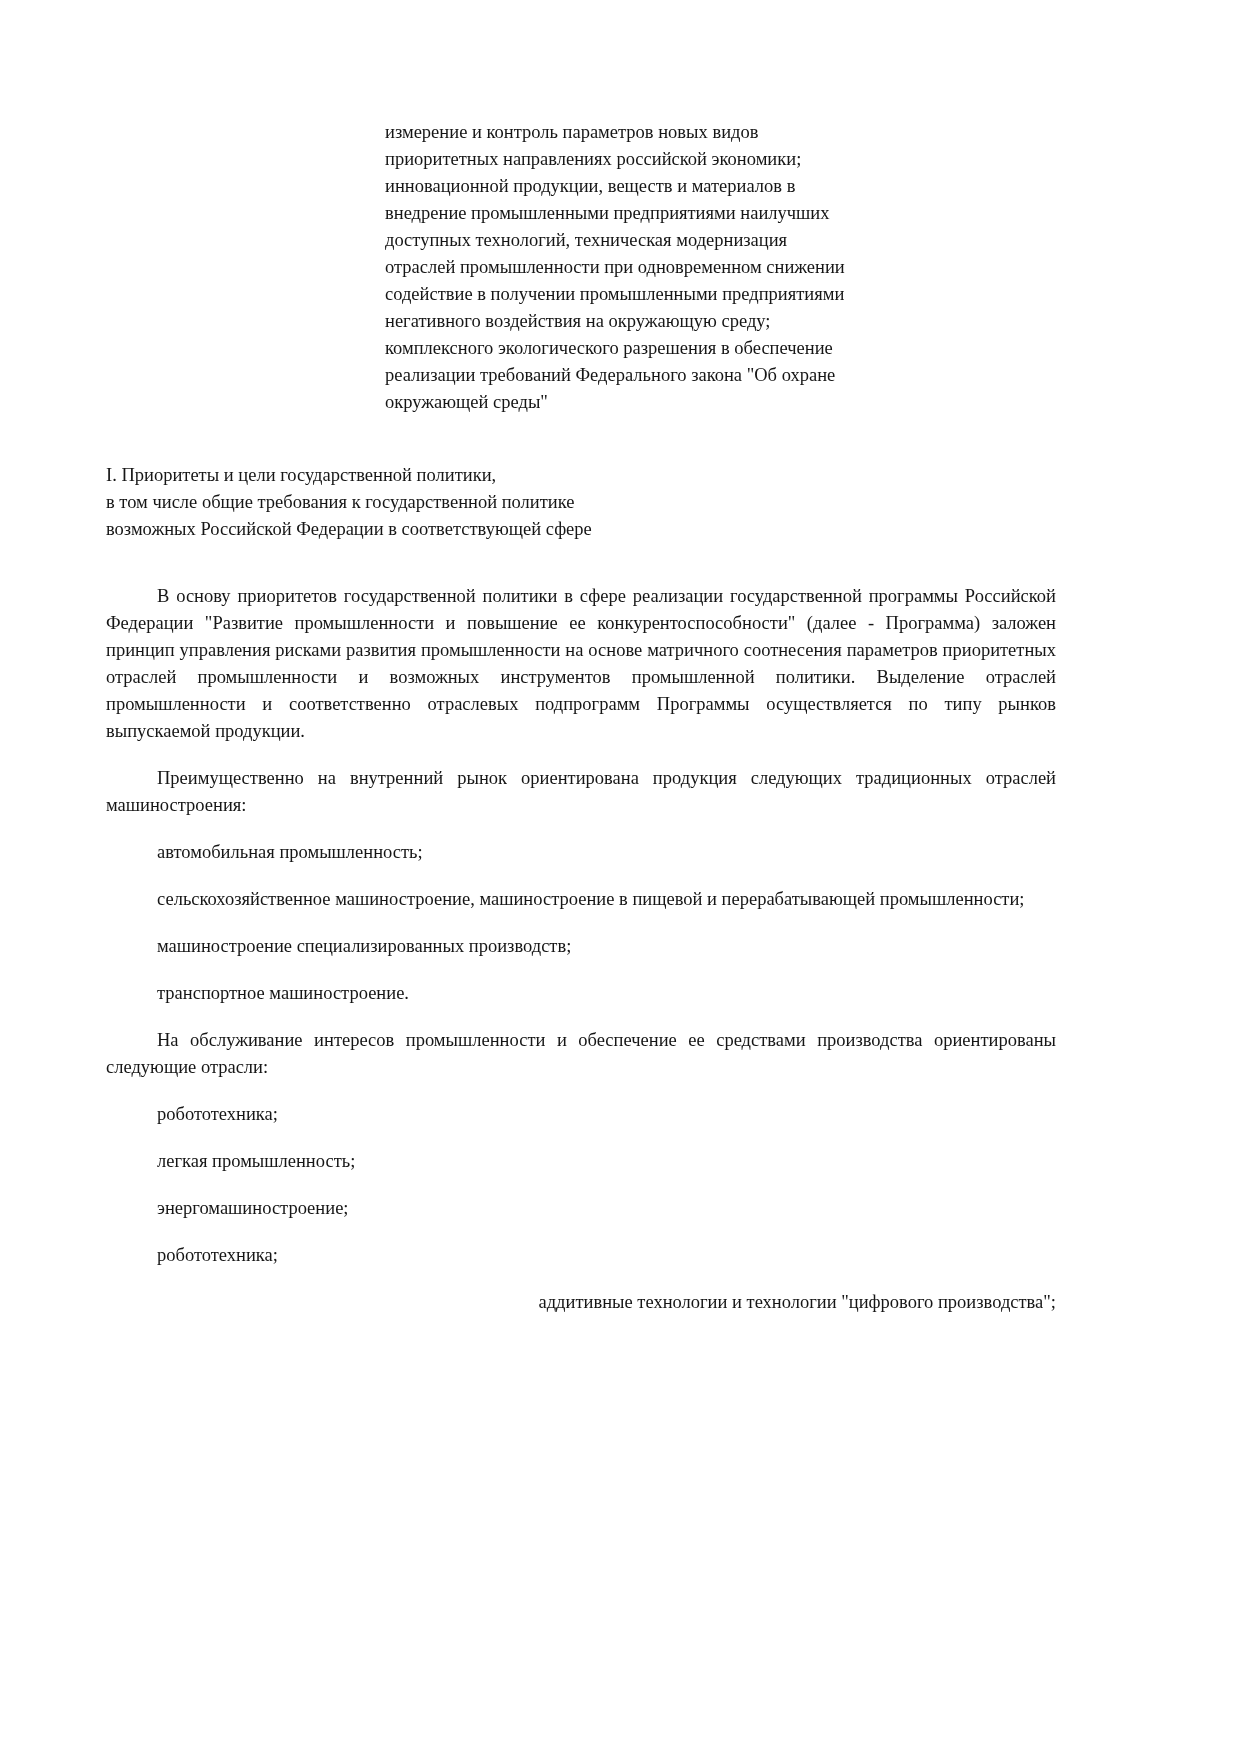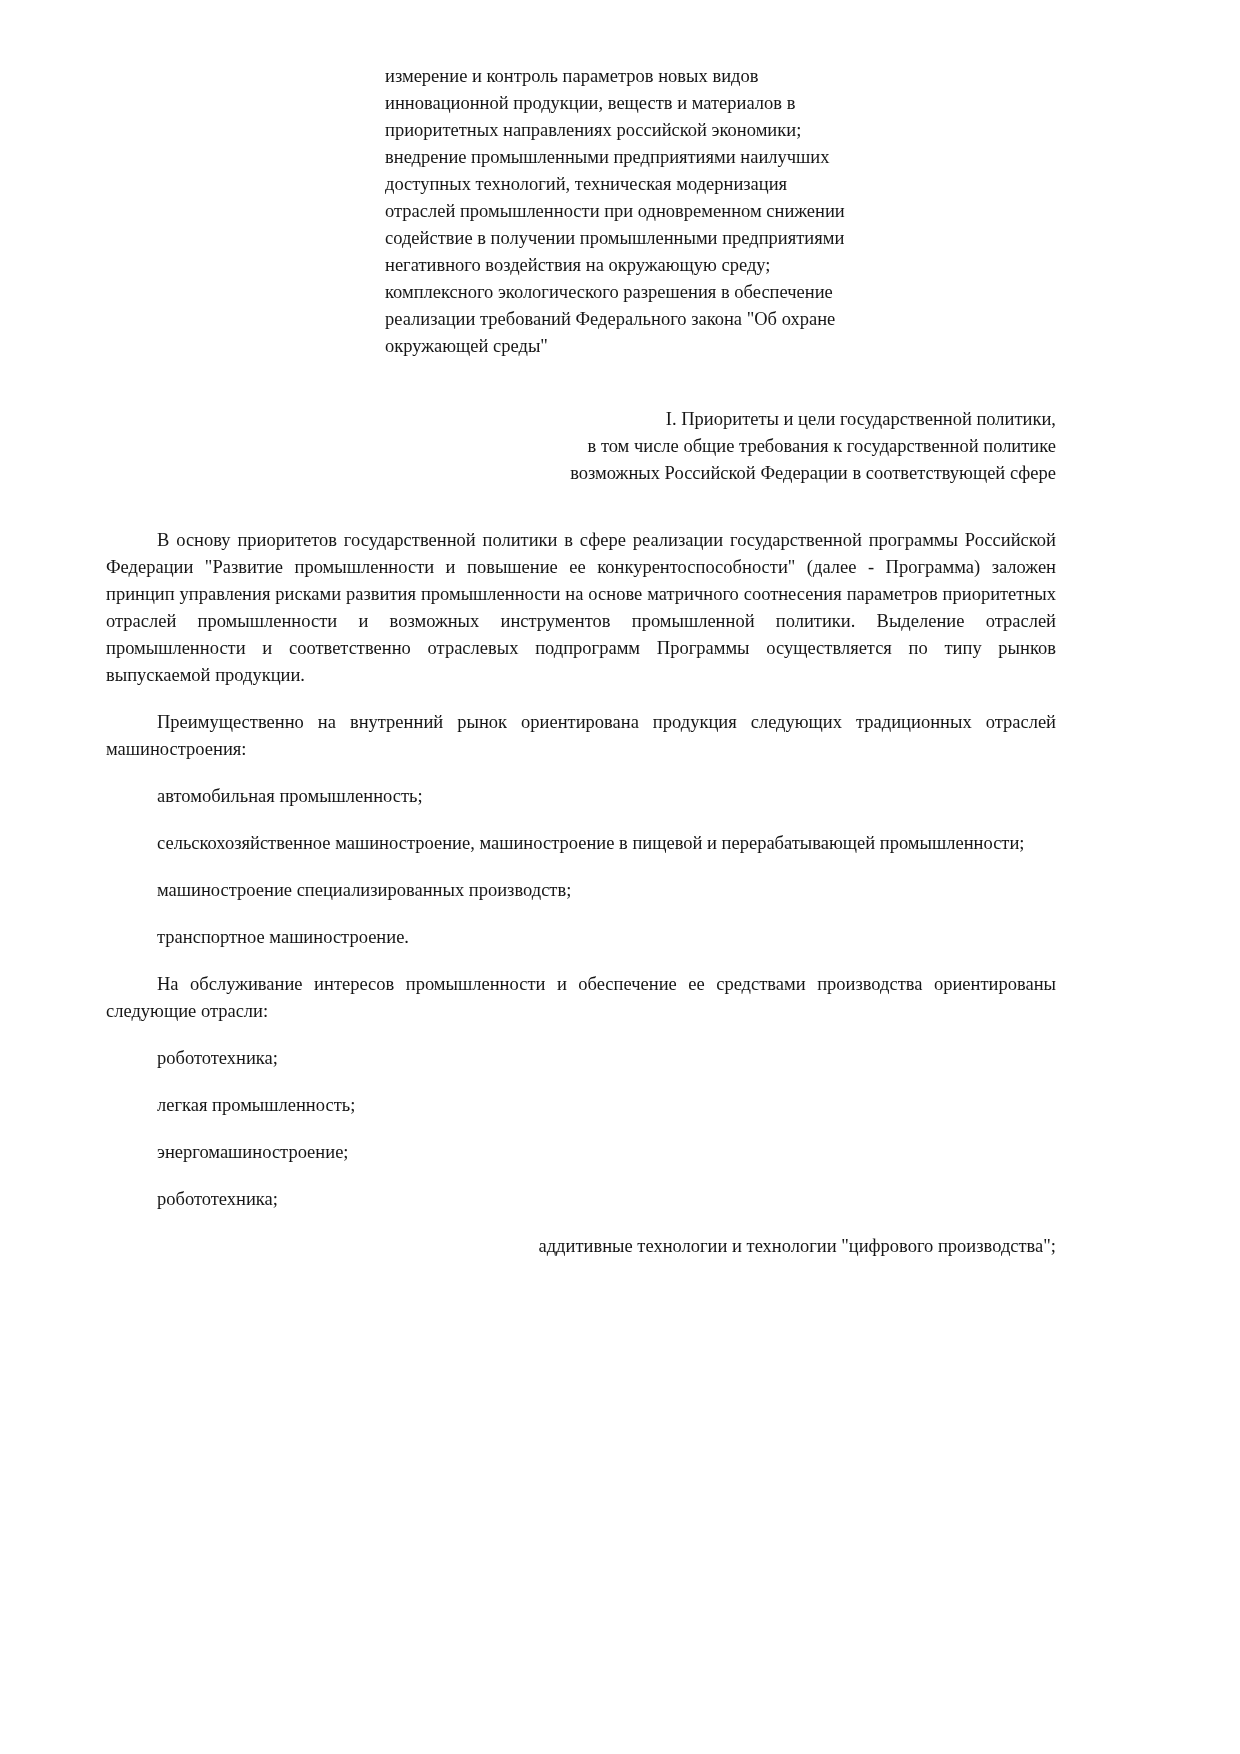--- a/index.html
+++ b/index.html
@@ -6,35 +6,35 @@
     margin: 0;
     padding: 0;
     background: #ffffff;
   }
   .page {
     position: relative;
     width: 1240px;
     min-height: 1754px;
     box-sizing: border-box;
     background: #ffffff;
-    padding: 63px 184px 60px 106px;
+    padding: 119px 184px 60px 106px;
     font-family: "Liberation Serif", "DejaVu Serif", serif;
     color: #161616;
     font-size: 18.5px;
     line-height: 27px;
   }
   .quote-block {
     margin-left: 279px;
     margin-bottom: 46px;
   }
   .quote-line {
     white-space: nowrap;
   }
   .heading {
-    text-align: right;
+    text-align: left;
     margin-bottom: 40px;
   }
   .para {
     margin: 0 0 20px 0;
     text-align: justify;
     text-indent: 51px;
   }
   .list-item {
     margin: 0 0 20px 0;
     text-align: left;
@@ -45,22 +45,22 @@
     text-align: right;
   }
 </style>
 </head>
 <body>
 
 <div class="page">
 
   <div class="quote-block">
     <div class="quote-line">измерение и контроль параметров новых видов</div>
+    <div class="quote-line">приоритетных направлениях российской экономики;</div>
     <div class="quote-line">инновационной продукции, веществ и материалов в</div>
-    <div class="quote-line">приоритетных направлениях российской экономики;</div>
     <div class="quote-line">внедрение промышленными предприятиями наилучших</div>
     <div class="quote-line">доступных технологий, техническая модернизация</div>
     <div class="quote-line">отраслей промышленности при одновременном снижении</div>
     <div class="quote-line">содействие в получении промышленными предприятиями</div>
     <div class="quote-line">негативного воздействия на окружающую среду;</div>
     <div class="quote-line">комплексного экологического разрешения в обеспечение</div>
     <div class="quote-line">реализации требований Федерального закона "Об охране</div>
     <div class="quote-line">окружающей среды"</div>
   </div>
 

